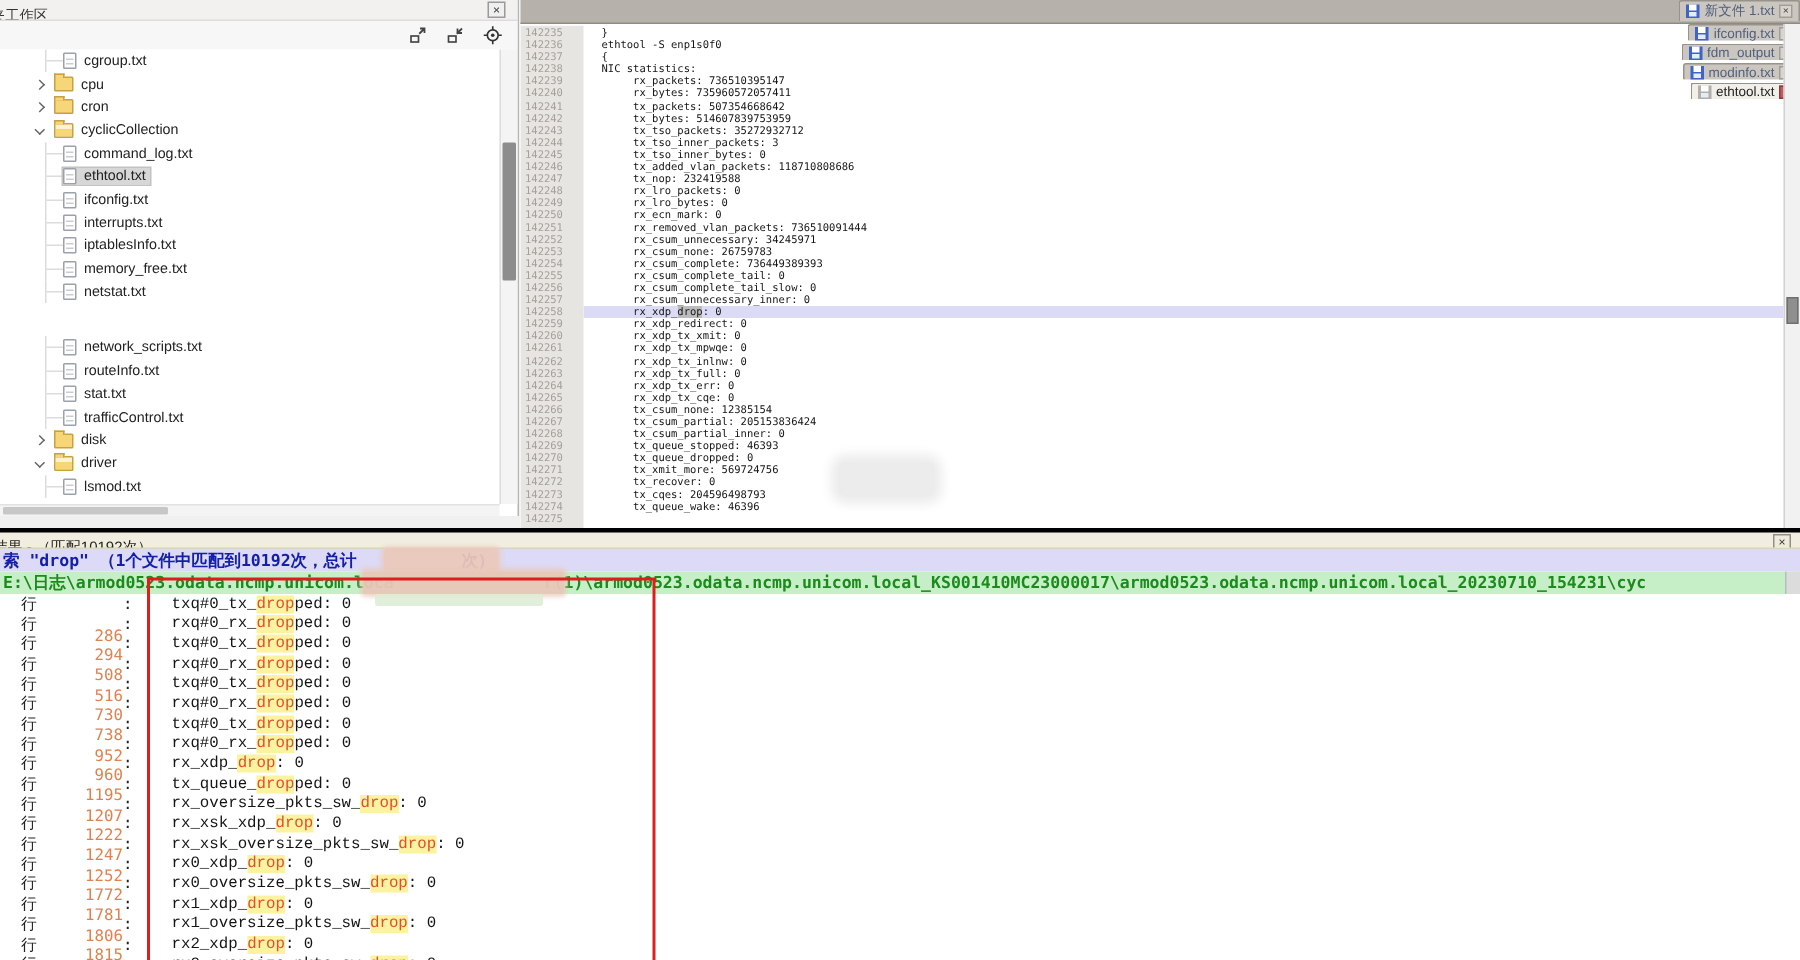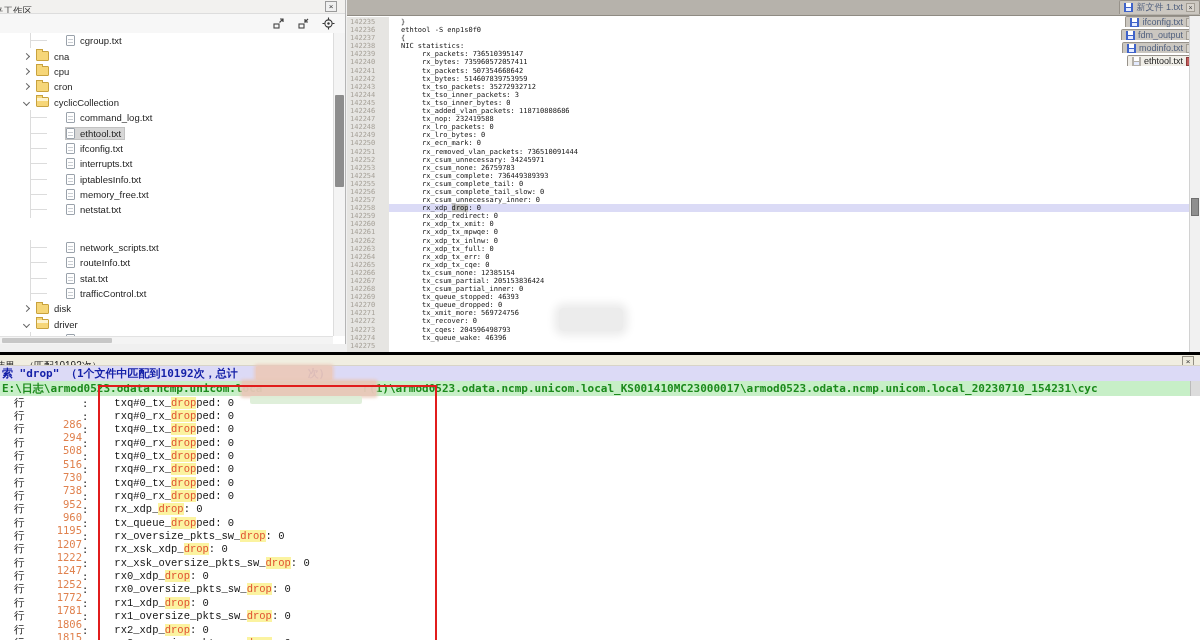--- a/index.html
+++ b/index.html
@@ -9,21 +9,21 @@
 
   
   #left-panel { position:absolute; left:0; top:0; width:346px; height:344px; background:#fff; border-right:1px solid #b5b5b5; }
   #lp-titlebar { position:relative; height:14px; background:#f2f1ef; border-bottom:1px solid #ddd; overflow:hidden; }
   #lp-title { font-size:9.5px; color:#333; margin-left:-6px; line-height:14px; white-space:nowrap; }
   #lp-close { position:absolute; right:8px; top:1px; width:12px; height:11px; background:#efefef; border:1px solid #9a9a9a; font-size:8px; line-height:9px; text-align:center; color:#333; cursor:default; }
   #lp-toolbar { position:relative; height:19px; background:#f7f7f7; display:flex; justify-content:flex-end; align-items:center; gap:12px; padding-right:10px; }
   .tool-ic { width:13px; height:13px; display:block; }
   #lp-tree { position:absolute; left:0; top:33px; right:12px; bottom:8px; overflow:hidden; background:#fff; }
   .trow { height:15.4px; display:flex; align-items:center; font-size:9.5px; color:#222; white-space:nowrap; position:relative; }
-  .trow.file { padding-left:66px;
+  .trow.file { padding-left:42px;
       background-image:linear-gradient(#dcdcdc,#dcdcdc),linear-gradient(#dcdcdc,#dcdcdc);
       background-size:1px 100%,16px 1px; background-position:30px 0,31px 50%; background-repeat:no-repeat; }
   .trow.folder { padding-left:24px; }
   .tspacer { height:22px; }
   .chev { width:5px; height:5px; border-right:1.3px solid #666; border-bottom:1.3px solid #666; display:inline-block; margin-right:7px; flex:none; }
   .chev.c { transform:rotate(-45deg); }
   .chev.e { transform:rotate(45deg); }
   .ic-folder { width:13px; height:10px; background:#f6d678; border:1px solid #c8a23e; border-radius:1px; position:relative; margin-right:5px; flex:none; }
   .ic-folder::before { content:""; position:absolute; left:-1px; top:-3px; width:5px; height:2px; background:#f6d678; border:1px solid #c8a23e; border-bottom:none; }
   .ic-folder.open { background:linear-gradient(180deg,#fdf3cf 0 3px,#f6d678 3px); }
@@ -107,25 +107,20 @@
         <circle cx="6.5" cy="6.5" r="1.2" fill="#333"></circle>
         <path d="M6.5 0.5v2.2M6.5 10.3v2.2M0.5 6.5h2.2M10.3 6.5h2.2" stroke="#333" stroke-width="1.1"></path>
       </svg>
     </div>
     <div id="lp-tree">
         <div class="trow file">
           <span class="tsel">
             <span class="ic-file"></span>
             <span>cgroup.txt</span>
           </span>
-        </div>
-        <div class="trow folder">
-          <span class="chev c"></span>
-          <span class="ic-folder"></span>
-          <span>cna</span>
         </div>
         <div class="trow folder">
           <span class="chev c"></span>
           <span class="ic-folder"></span>
           <span>cpu</span>
         </div>
         <div class="trow folder">
           <span class="chev c"></span>
           <span class="ic-folder"></span>
           <span>cron</span>

